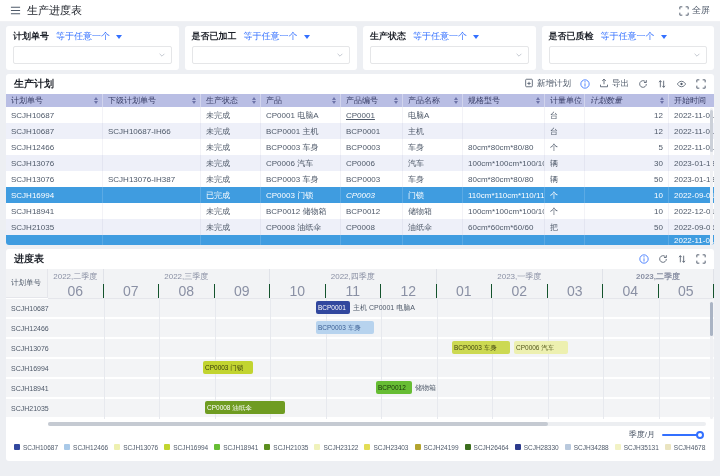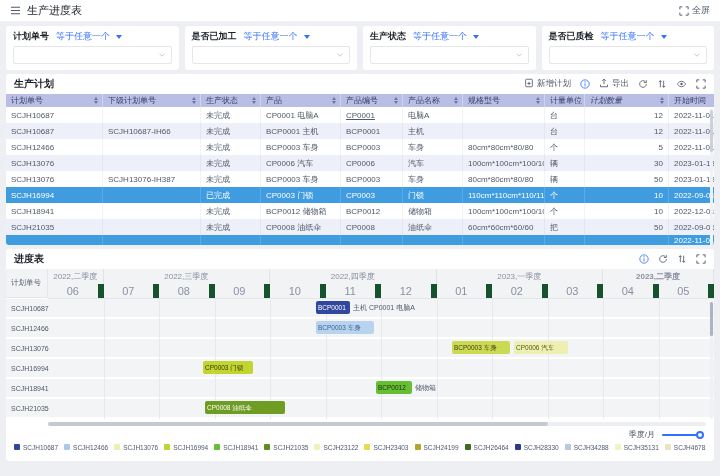--- a/index.html
+++ b/index.html
@@ -41,21 +41,21 @@
   .pg-right{margin-left:auto;display:flex;align-items:center;gap:4px;font-size:8.5px;color:#4e5969}
   .pg-btn{width:15px;height:15px;border:1px solid #e5e6eb;border-radius:2px;background:#fff;display:flex;align-items:center;justify-content:center;font-size:9px;color:#4e5969;cursor:pointer;box-sizing:border-box}
   .pg-btn.disabled{color:#c9cdd4}
   .gcard{margin-top:4px;height:212px}
   .g-wrap{position:relative}
   .g-corner{position:absolute;left:0;top:0;width:42px;height:29px;background:#f2f3f5;border-right:1px solid #e5e6eb;border-bottom:1px solid #e5e6eb;
             font-size:7.5px;color:#4e5969;display:flex;align-items:center;padding-left:5px;box-sizing:border-box;z-index:2}
   .g-qrow{display:flex;margin-left:42px;height:15px;background:#f2f3f5}
   .g-qcell{box-sizing:border-box;border-right:1px solid #e0e2e8;font-size:8px;color:#8a90a4;display:flex;align-items:center;justify-content:center;overflow:hidden;white-space:nowrap}
   .g-mrow{display:flex;margin-left:42px;height:14px;background:#f2f3f5;border-bottom:1px solid #e5e6eb}
-  .g-mcell{box-sizing:border-box;width:55.5px;font-size:11px;color:#8a90a4;display:flex;align-items:center;justify-content:center;border-right:6px solid #14532d}
+  .g-mcell{box-sizing:border-box;width:55.5px;font-size:14px;color:#8a90a4;display:flex;align-items:center;justify-content:center;border-right:1px solid #14532d}
   .g-body{position:relative}
   .g-row{display:flex;height:20px;background:#f3f4f6;border-bottom:2px solid #fff;box-sizing:border-box}
   .g-label{width:42px;flex:none;font-size:7px;color:#4e5969;display:flex;align-items:center;padding-left:5px;box-sizing:border-box}
   .g-chart{flex:1;position:relative}
   .g-grid{position:absolute;left:42px;top:29px;right:0;bottom:0;pointer-events:none;z-index:0}
   .g-line{position:absolute;top:0;bottom:0;width:1px;background:#e7e9ee}
   .g-bar{position:absolute;top:2px;height:13px;border-radius:2px;font-size:6.5px;line-height:13px;padding:0 2px;white-space:nowrap;overflow:hidden;box-sizing:border-box;z-index:2;cursor:pointer}
   .g-after{position:absolute;top:2px;height:13px;line-height:13px;font-size:7px;color:#4e5969;white-space:nowrap;z-index:2}
   .g-hscroll{margin:3px 8px 0 42px;height:4px;background:#eceef1;border-radius:2px;position:relative}
   .g-hthumb{position:absolute;left:0;top:0;height:4px;width:500px;background:#c5cad2;border-radius:2px;cursor:pointer}
@@ -319,21 +319,21 @@
         <div class="t-cell" style="width: 82px;">80cm*80cm*80/80</div>
         <div class="t-cell" style="width: 40px;">辆</div>
         <div class="t-cell num" style="width: 84px;">50</div>
         <div class="t-cell" style="width: 72px;">2023-01-18</div>
       </div>
       <div class="t-row selected">
         <div class="t-cell" style="width: 97px;">SCJH16994</div>
         <div class="t-cell" style="width: 98px;"></div>
         <div class="t-cell" style="width: 60px;">已完成</div>
         <div class="t-cell" style="width: 80px;">CP0003 门锁</div>
-        <div class="t-cell" style="width: 62px;">CP0003</div>
+        <div class="t-cell" style="width: 62px; font-style: italic;">CP0003</div>
         <div class="t-cell" style="width: 60px;">门锁</div>
         <div class="t-cell" style="width: 82px;">110cm*110cm*110/110</div>
         <div class="t-cell" style="width: 40px;">个</div>
         <div class="t-cell num" style="width: 84px;">10</div>
         <div class="t-cell" style="width: 72px;">2022-09-01</div>
       </div>
       <div class="t-row">
         <div class="t-cell" style="width: 97px;">SCJH18941</div>
         <div class="t-cell" style="width: 98px;"></div>
         <div class="t-cell" style="width: 60px;">未完成</div>

